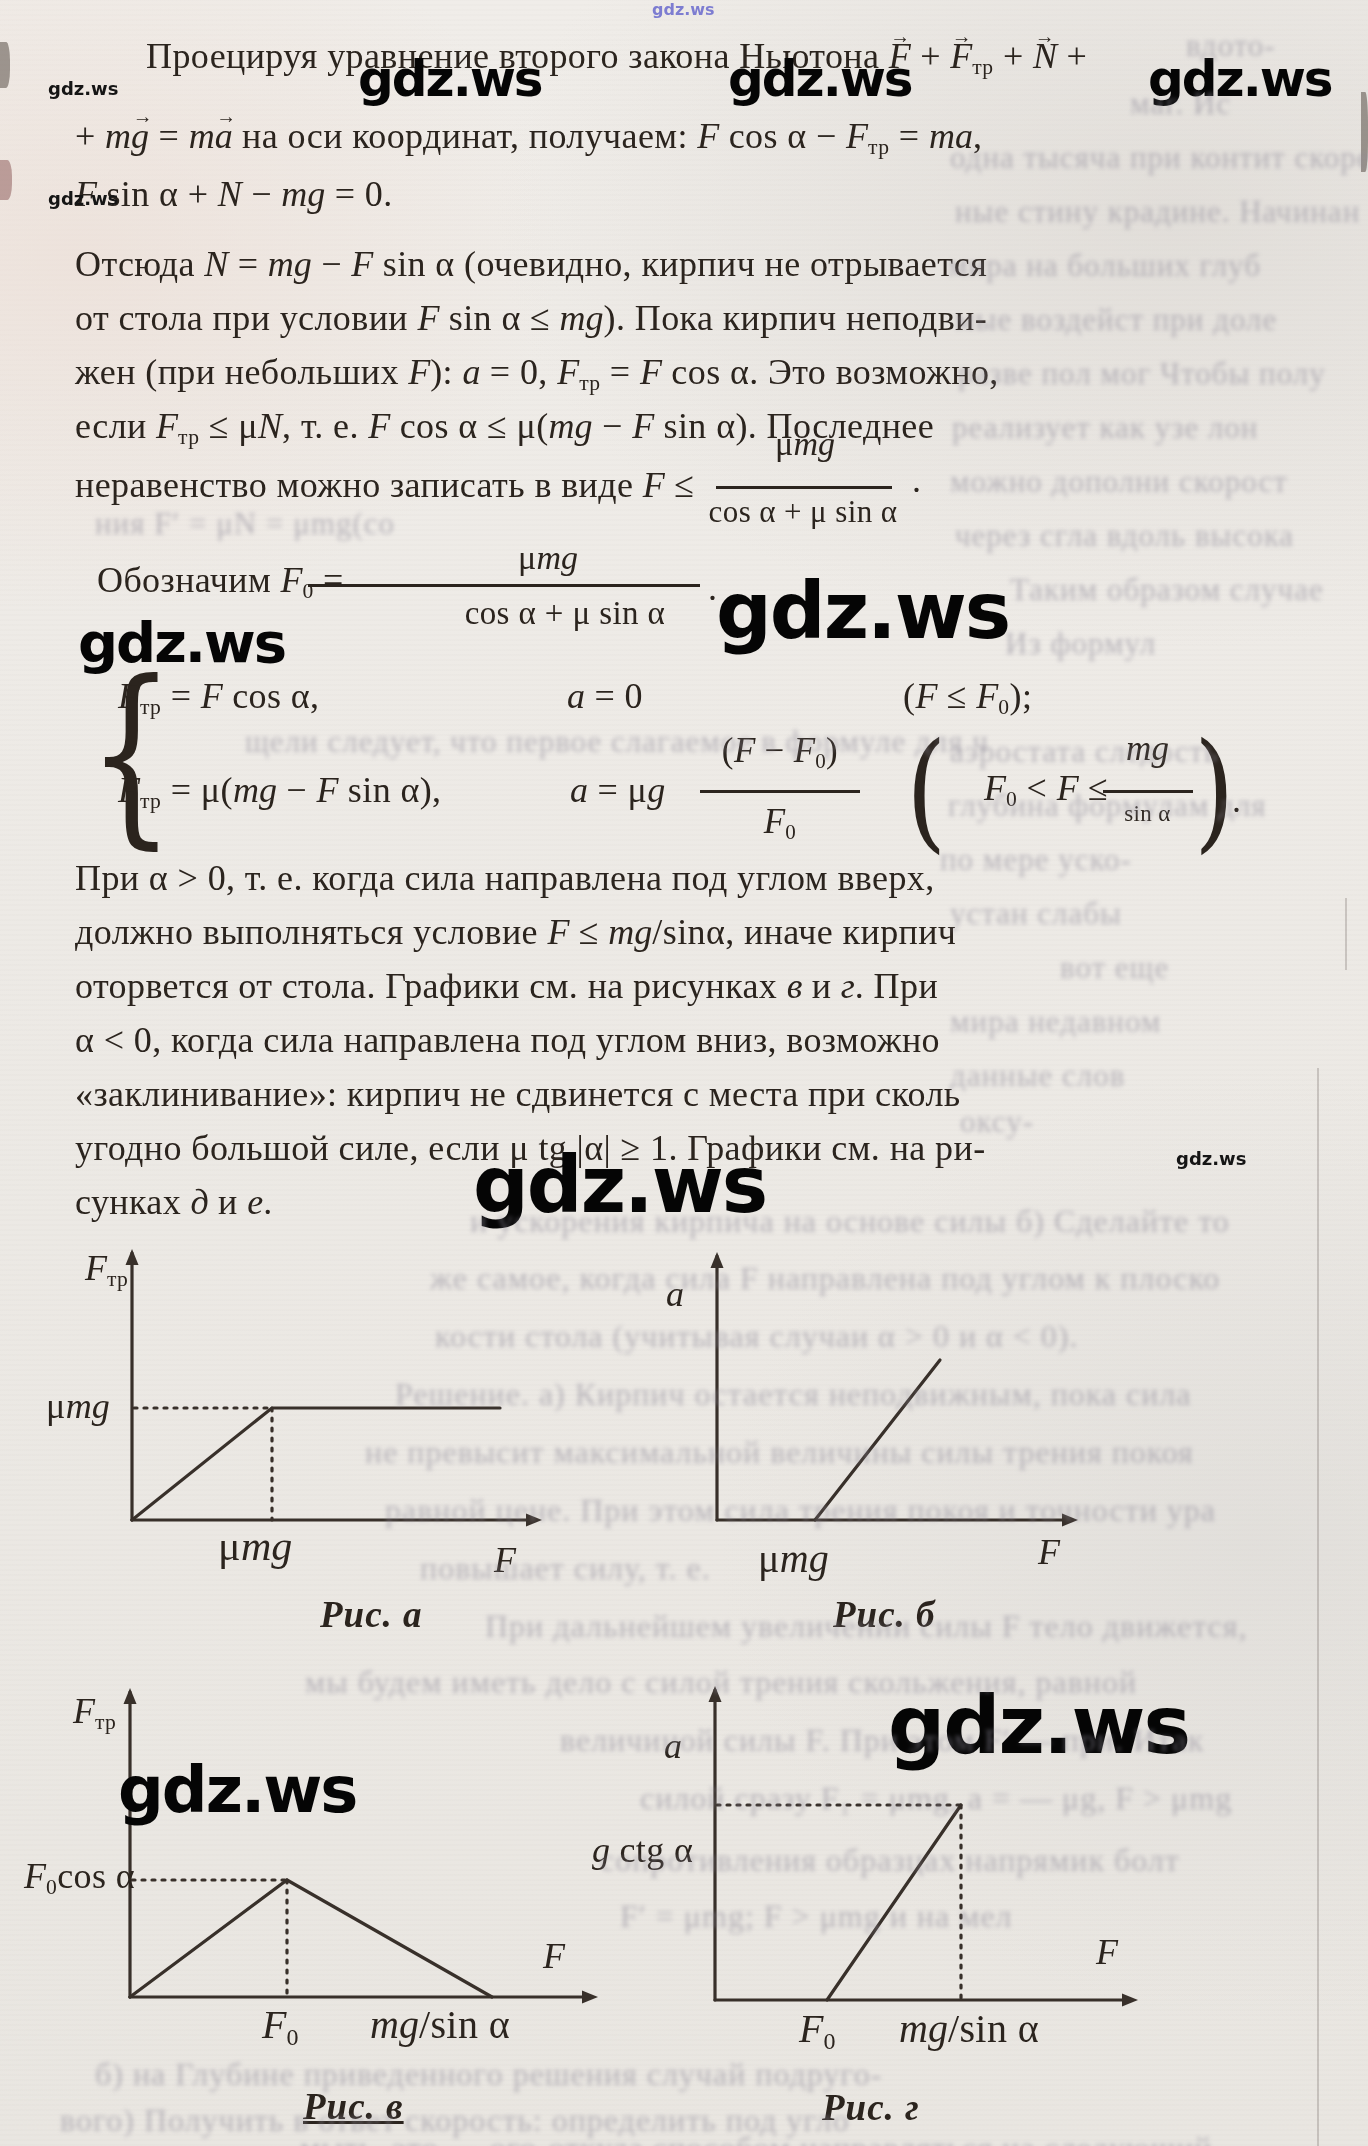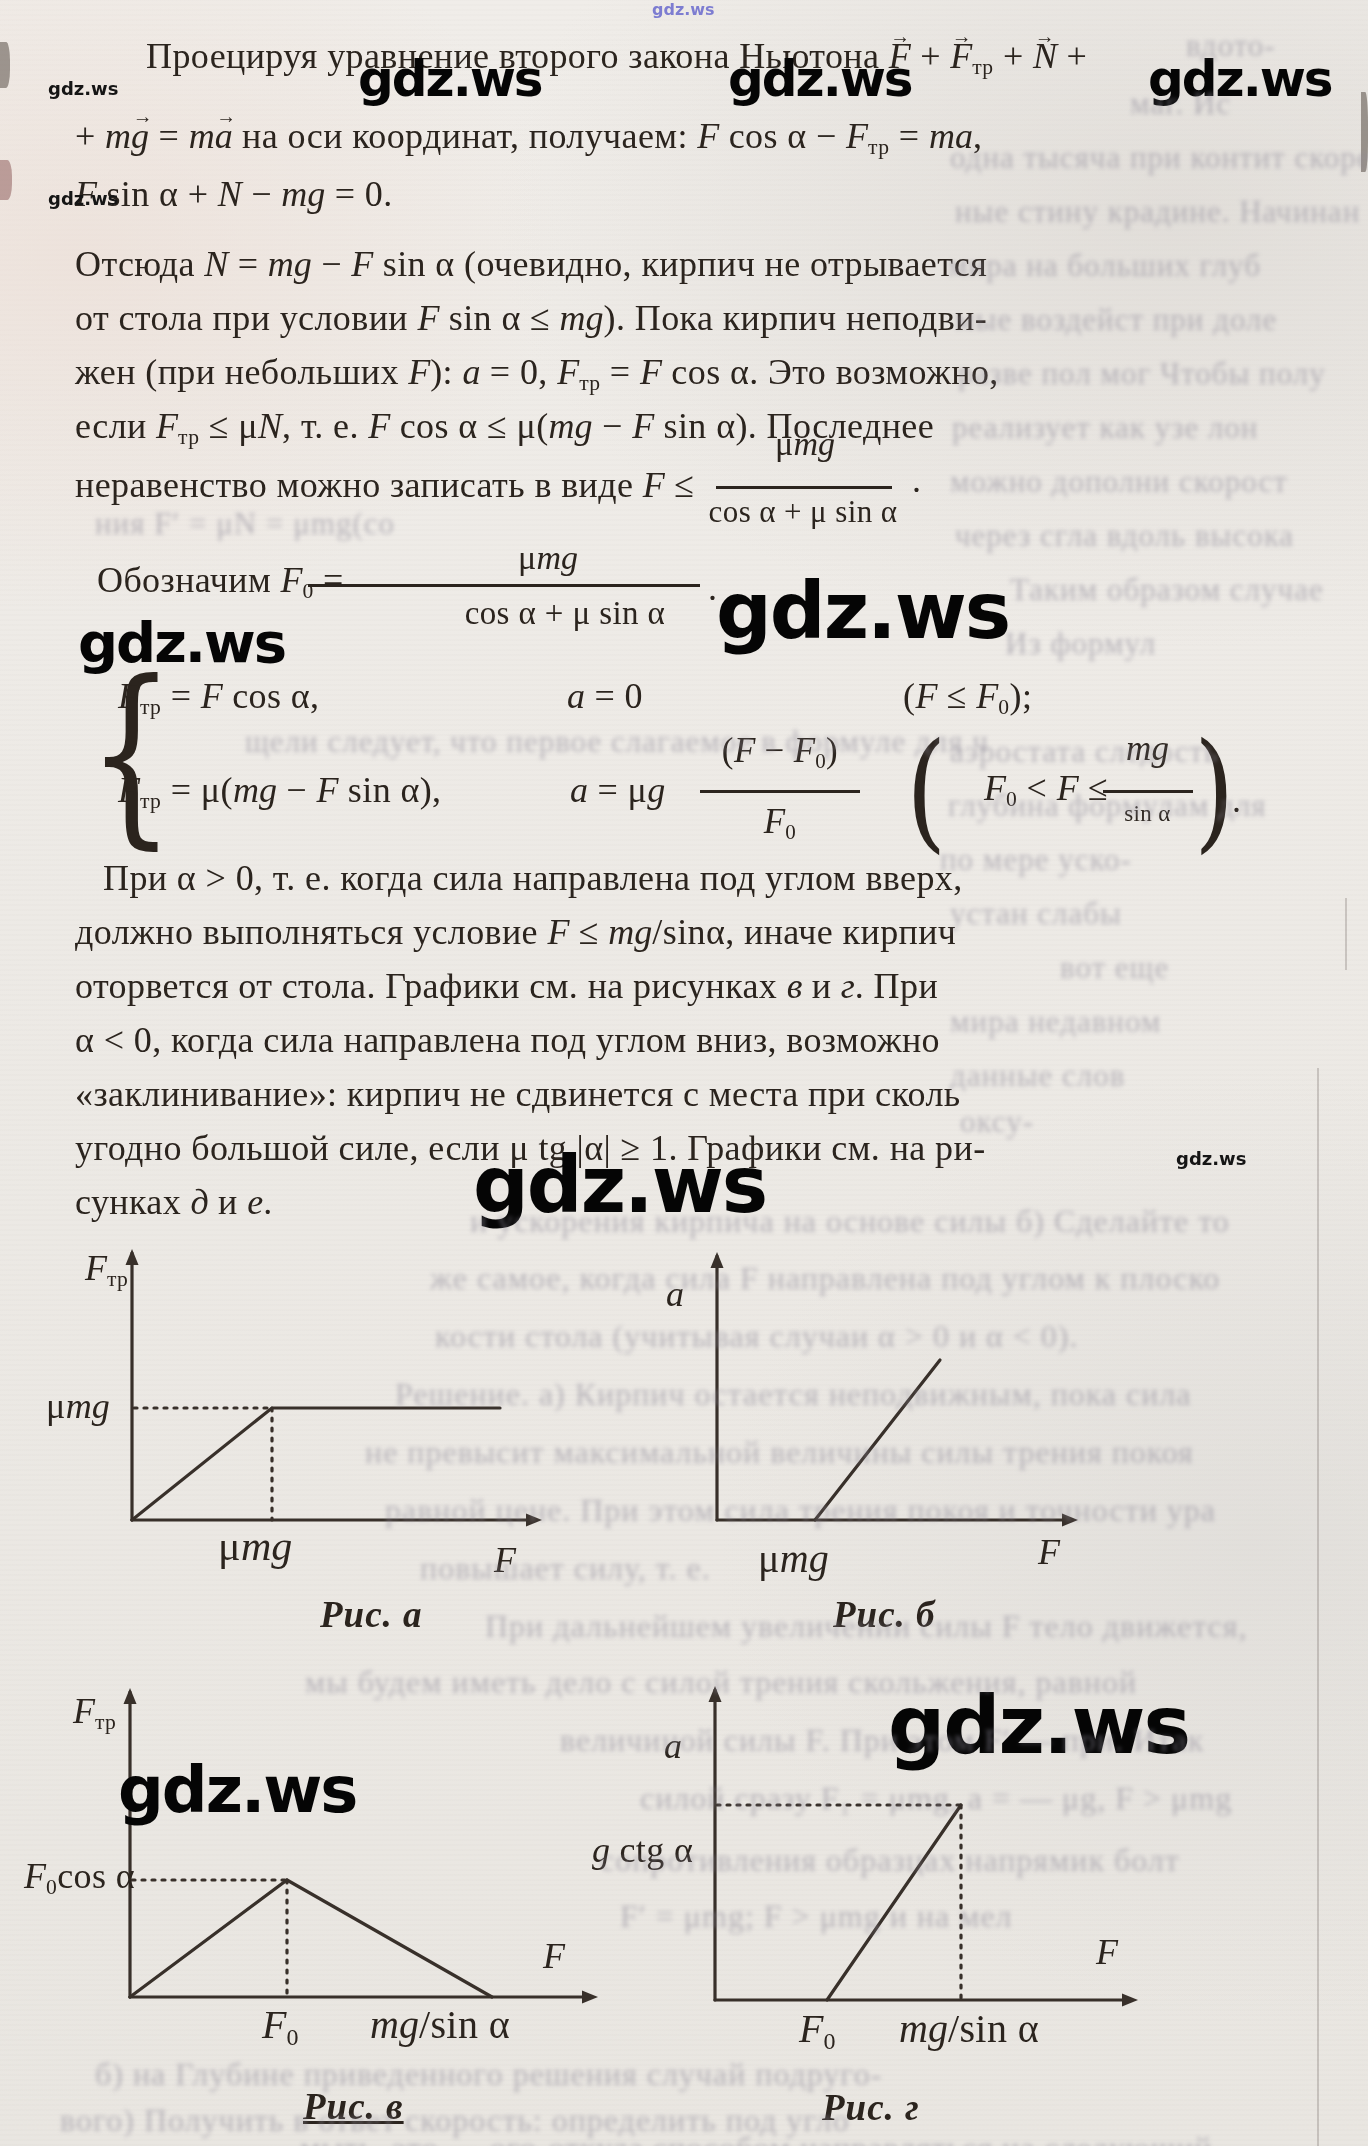--- a/index.html
+++ b/index.html
@@ -106,21 +106,21 @@
       <div class="tx t" style="left: 118px; top: 772px; font-size: 36px;"><i>F</i><sub>тр</sub> = μ(<i>mg</i> − <i>F</i> sin α),</div>
       <div class="tx t" style="left: 570px; top: 772px; font-size: 36px;"><i>a</i> = μ<i>g</i></div>
       <div class="tx t" style="left: 700px; top: 733px; font-size: 35px; width: 160px; text-align: center;">(<i>F</i> − <i>F</i><sub>0</sub>)</div>
       <div class="tx t" style="left: 700px; top: 804px; font-size: 35px; width: 160px; text-align: center;"><i>F</i><sub>0</sub></div>
       <div class="tx bigp" style="left: 906px; top: 722px; font-size: 104px;">(</div>
       <div class="tx t" style="left: 984px; top: 770px; font-size: 36px;"><i>F</i><sub>0</sub> &lt; <i>F</i> ≤</div>
       <div class="tx t" style="left: 1100px; top: 731px; font-size: 35px; width: 95px; text-align: center;"><i>mg</i></div>
       <div class="tx t" style="left: 1100px; top: 802px; font-size: 23px; width: 95px; text-align: center;">sin α</div>
       <div class="tx bigp" style="left: 1194px; top: 722px; font-size: 104px;">)</div>
       <div class="tx t" style="left: 1232px; top: 782px; font-size: 36px;">.</div>
-      <div class="tx t" style="left: 75px; top: 860px; font-size: 36px; margin-left: 28px;">При α &gt; 0, т. е. когда сила направлена под углом вверх,</div>
+      <div class="tx t" style="left: 75px; top: 860px; font-size: 36px;">При α &gt; 0, т. е. когда сила направлена под углом вверх,</div>
       <div class="tx t" style="left: 75px; top: 914px; font-size: 36px;">должно выполняться условие <i>F</i> ≤ <i>mg</i>/sinα, иначе кирпич</div>
       <div class="tx t" style="left: 75px; top: 968px; font-size: 36px;">оторвется от стола. Графики см. на рисунках <i>в</i> и <i>г</i>. При</div>
       <div class="tx t" style="left: 75px; top: 1022px; font-size: 36px;">α &lt; 0, когда сила направлена под углом вниз, возможно</div>
       <div class="tx t" style="left: 75px; top: 1076px; font-size: 36px;">«заклинивание»: кирпич не сдвинется с места при сколь</div>
       <div class="tx t" style="left: 75px; top: 1130px; font-size: 36px;">угодно большой силе, если μ tg |α| ≥ 1. Графики см. на ри-</div>
       <div class="tx t" style="left: 75px; top: 1184px; font-size: 36px;">сунках <i>д</i> и <i>е</i>.</div>
       <div class="tx t" style="left: 85px; top: 1250px; font-size: 36px;"><i>F</i><sub>тр</sub></div>
       <div class="tx t" style="left: 46px; top: 1388px; font-size: 36px;">μ<i>mg</i></div>
       <div class="tx t" style="left: 218px; top: 1524px; font-size: 42px;">μ<i>mg</i></div>
       <div class="tx t" style="left: 494px; top: 1542px; font-size: 36px;"><i>F</i></div>

